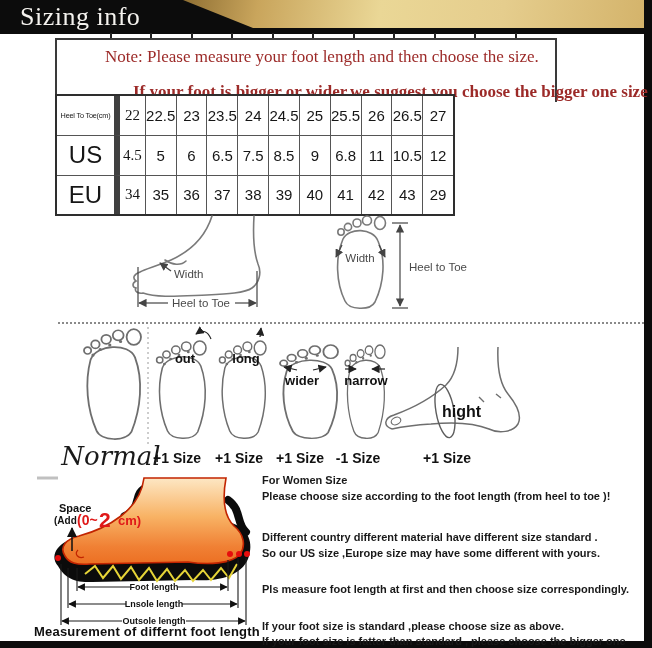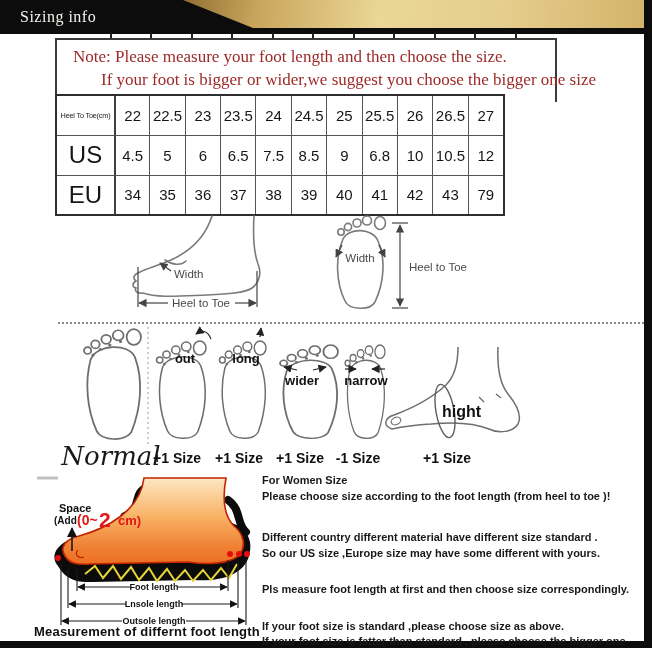--- a/index.html
+++ b/index.html
@@ -2,45 +2,45 @@
 <html><head>
 <meta charset="utf-8">
 <style>
   html,body{margin:0;padding:0;background:#fff;}
   #stage{position:relative;width:652px;height:648px;background:#fff;overflow:hidden;
          font-family:"Liberation Sans",sans-serif;}
 
   
   .banner{position:absolute;left:0;top:0;width:652px;height:34px;background:#0c0c0c;}
   .banner-title{position:absolute;left:20px;top:1px;line-height:32px;color:#f4f2ee;
-     font-family:"Liberation Serif",serif;font-size:16px;letter-spacing:.5px;}
+     font-family:"Liberation Serif",serif;font-size:26px;letter-spacing:.5px;}
   .gold-ribbon{position:absolute;left:183px;top:0;width:469px;height:28px;
      background:linear-gradient(100deg,#8f6f33 0%,#c9a55c 16%,#ead796 42%,#e5cd8d 68%,#d3b269 100%);
      clip-path:polygon(0 0,100% 0,100% 100%,70px 100%);}
   .right-strip{position:absolute;left:644px;top:0;width:8px;height:648px;background:#0c0c0c;}
   .bottom-strip{position:absolute;left:0;top:641px;width:652px;height:7px;background:#0c0c0c;}
 
   
   .note-box{position:absolute;left:55px;top:38px;width:502px;height:64px;box-sizing:border-box;
-     border:2px solid #3a3a3a;border-bottom:none;background:#fff;}
+     border:2px solid #3a3a3a;border-bottom:none;background:#fff;padding-left:32px;}
   .note-line{color:#9c2a28;font-family:"Liberation Serif",serif;font-size:17px;line-height:23px;
      white-space:nowrap;}
   .note-line.l1{margin:5px 0 0 16px;}
-  .note-line.l2{margin:0 0 0 44px;}
+  .note-line.l2{margin:12px 0 0 44px;font-weight:bold;}
   .tick{position:absolute;top:33px;width:2px;height:6px;background:#222;}
 
   
-  .sizing-table{position:absolute;left:55px;top:94px;width:450px;height:122px;box-sizing:border-box;
+  .sizing-table{position:absolute;left:55px;top:94px;width:400px;height:122px;box-sizing:border-box;
      display:grid;grid-template-columns:57px repeat(11,1fr);grid-auto-rows:1fr;
      border:2px solid #2e2e2e;background:#fff;}
   .tcell{display:flex;align-items:center;justify-content:center;color:#161616;
      border-left:1px solid #555;border-top:1px solid #555;font-size:15px;}
   .tcell:nth-child(-n+12){border-top:none;}
   .tcell:nth-child(12n+1){border-left:none;}
-  .tcell:nth-child(12n+2){border-left:2px solid #404040;}
+  .tcell:nth-child(12n+2){border-left:6px solid #404040;font-family:Liberation Serif, serif;}
   .tlabel-small{font-size:7.5px;letter-spacing:-.2px;transform:scaleX(.97);white-space:nowrap;}
   .tlabel-big{font-size:24px;}
 
   
   .measure-svg{position:absolute;left:55px;top:215px;}
   .dotted-line{position:absolute;left:58px;top:322px;width:586px;border-top:2px dotted #8a8a8a;}
   .feet-svg{position:absolute;left:55px;top:325px;}
   .shoe-svg{position:absolute;left:30px;top:470px;}
   .sketch{stroke:#7a7a7a;stroke-width:1.6;fill:none;stroke-linecap:round;}
   .mline{stroke:#444;stroke-width:1.2;}
@@ -103,36 +103,36 @@
 
     <div class="tcell tlabel-big">US</div>
     <div class="tcell">4.5</div>
     <div class="tcell">5</div>
     <div class="tcell">6</div>
     <div class="tcell">6.5</div>
     <div class="tcell">7.5</div>
     <div class="tcell">8.5</div>
     <div class="tcell">9</div>
     <div class="tcell">6.8</div>
-    <div class="tcell">10</div>
+    <div class="tcell">11</div>
     <div class="tcell">10.5</div>
     <div class="tcell">12</div>
 
     <div class="tcell tlabel-big">EU</div>
     <div class="tcell">34</div>
     <div class="tcell">35</div>
     <div class="tcell">36</div>
     <div class="tcell">37</div>
     <div class="tcell">38</div>
     <div class="tcell">39</div>
     <div class="tcell">40</div>
     <div class="tcell">41</div>
     <div class="tcell">42</div>
     <div class="tcell">43</div>
-    <div class="tcell">79</div>
+    <div class="tcell">29</div>
   </div>
 
   <svg class="measure-svg" width="420" height="107" viewBox="0 0 420 107">
     <defs>
       <marker id="arrM" viewBox="0 0 10 10" refX="9" refY="5" markerWidth="7" markerHeight="7" orient="auto-start-reverse">
           <path d="M0,0L10,5L0,10z" fill="#444"></path>
         </marker>
     </defs>
     <g>
       <path class="sketch" d="M157,1 C151,20 138,35 116,45 C102,51 90,54 85,57 C79,59 77,63 81,66 C77,68 77,72 81,73 C79,76 83,79 88,78 C102,83 125,81 152,80 C172,79 190,78 197,73 C204,68 207,58 203,49 C199,38 198,18 199,1"></path>

